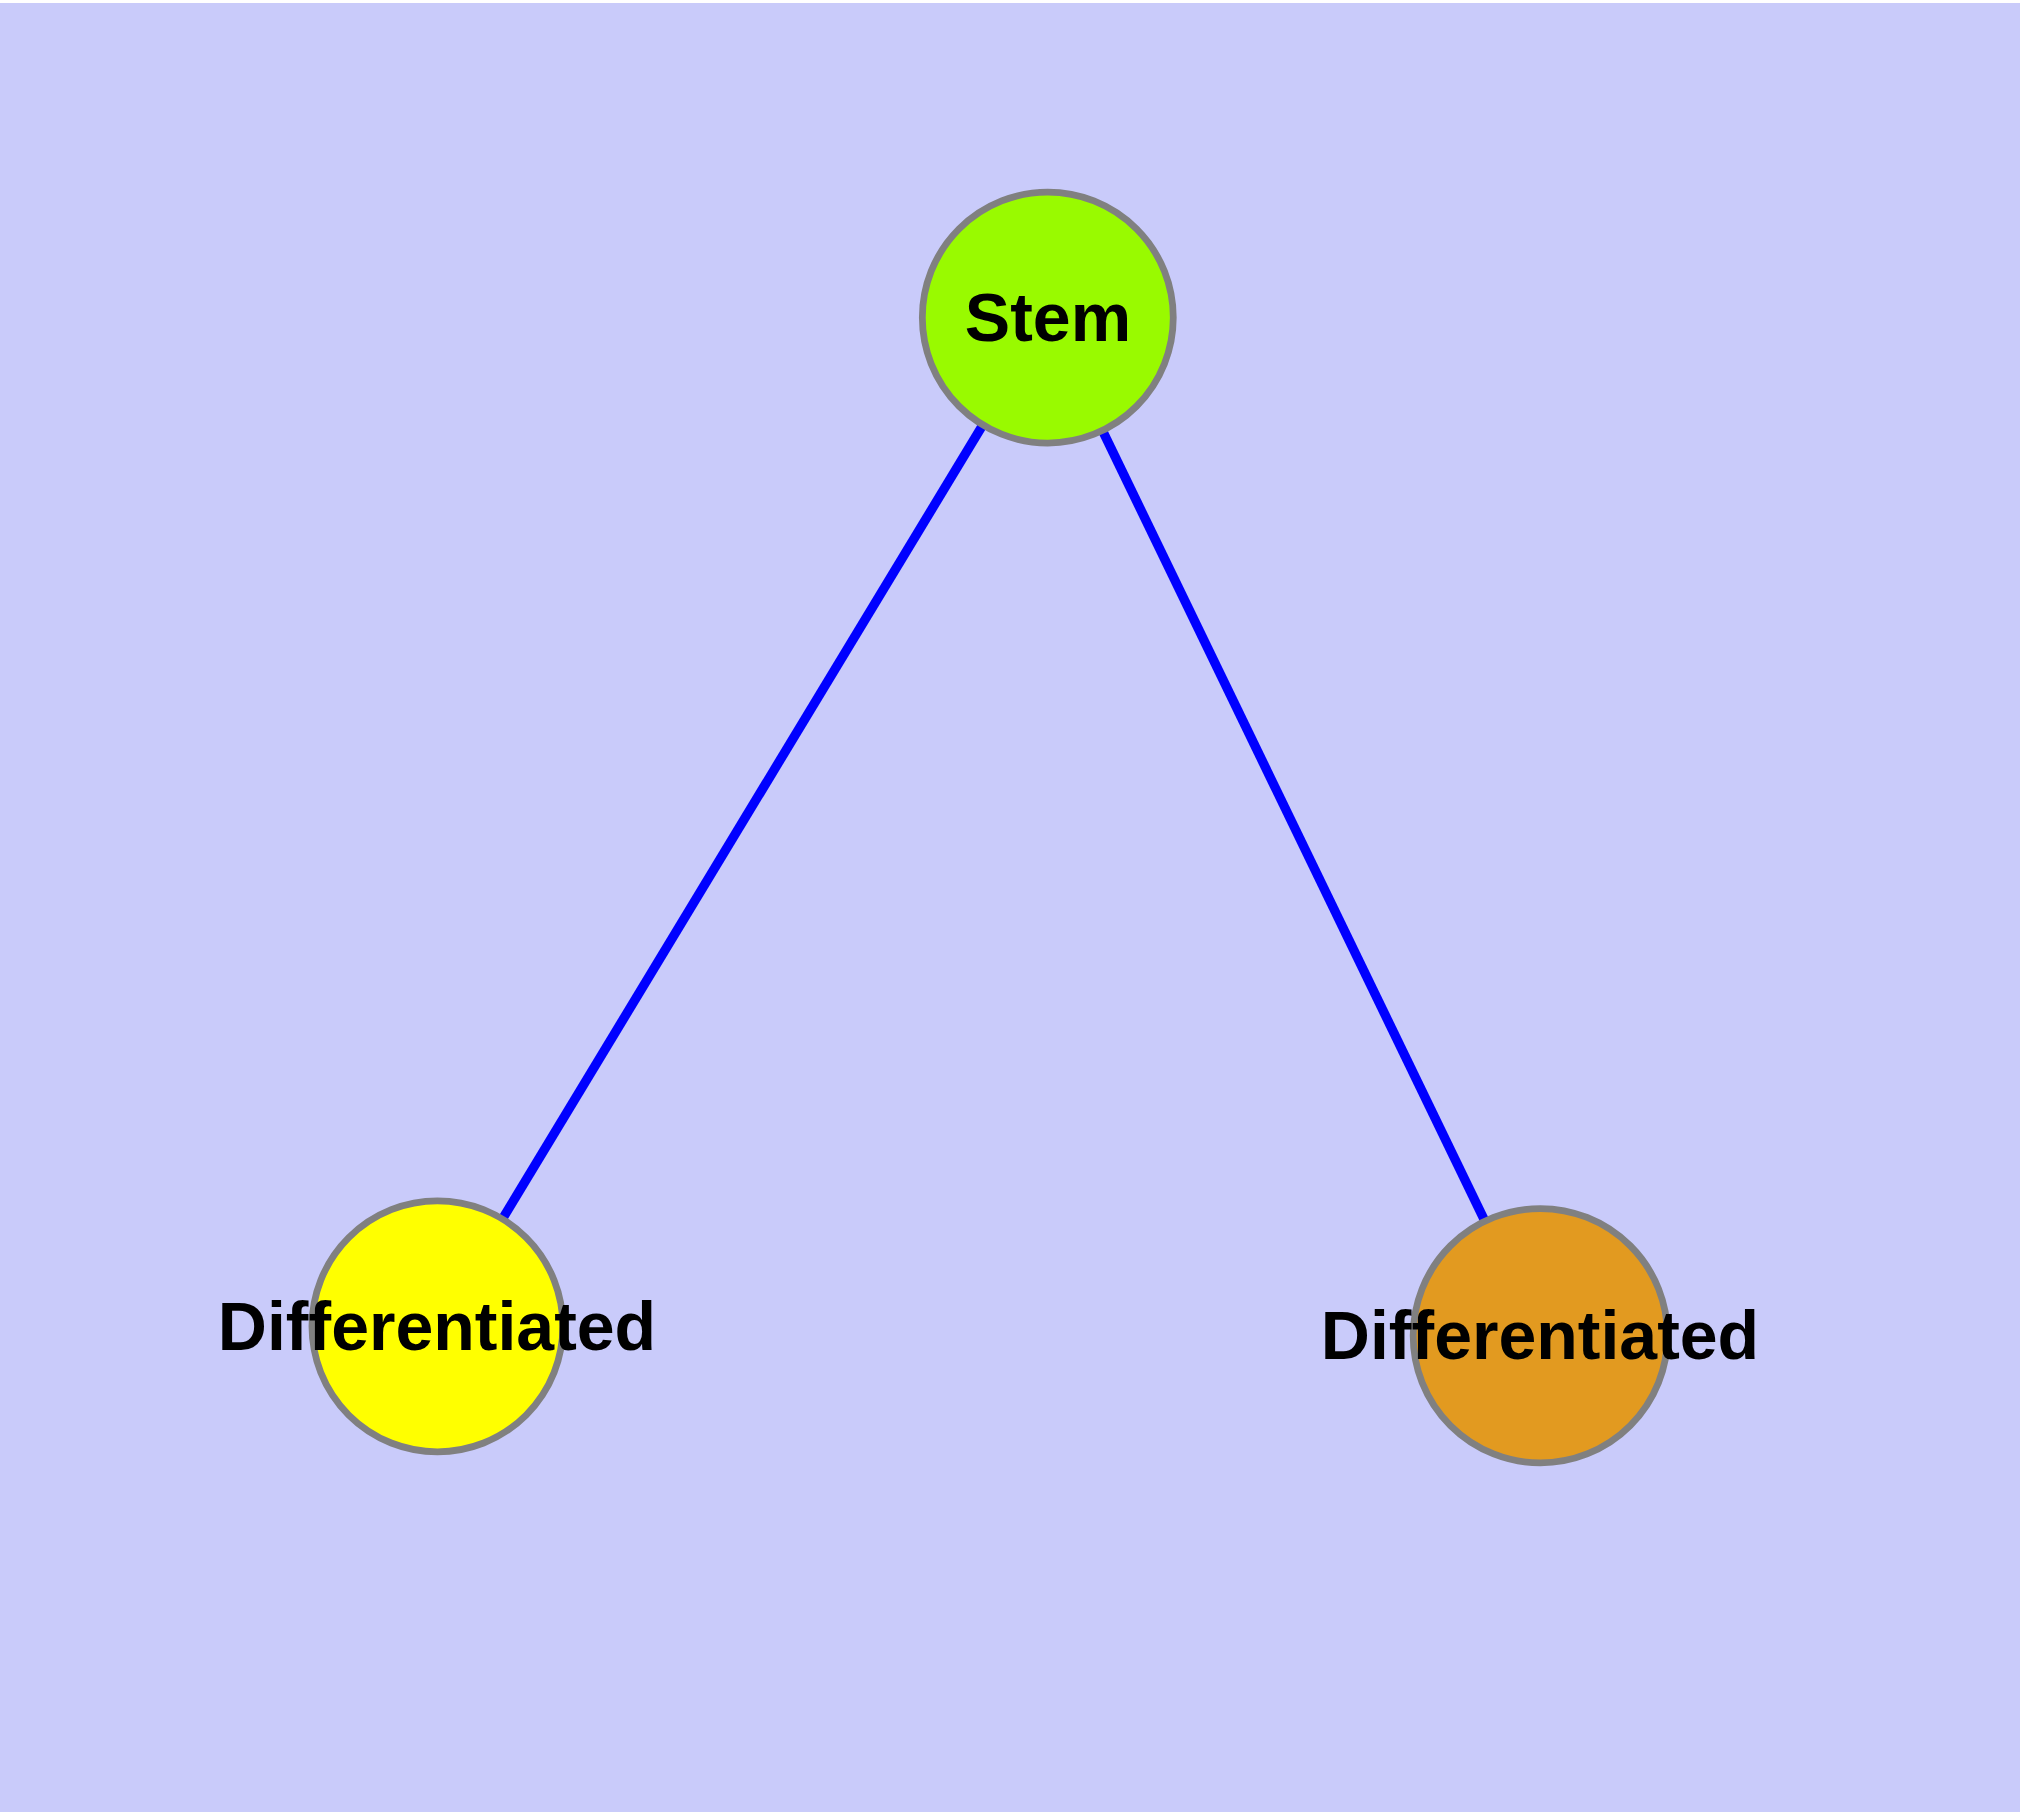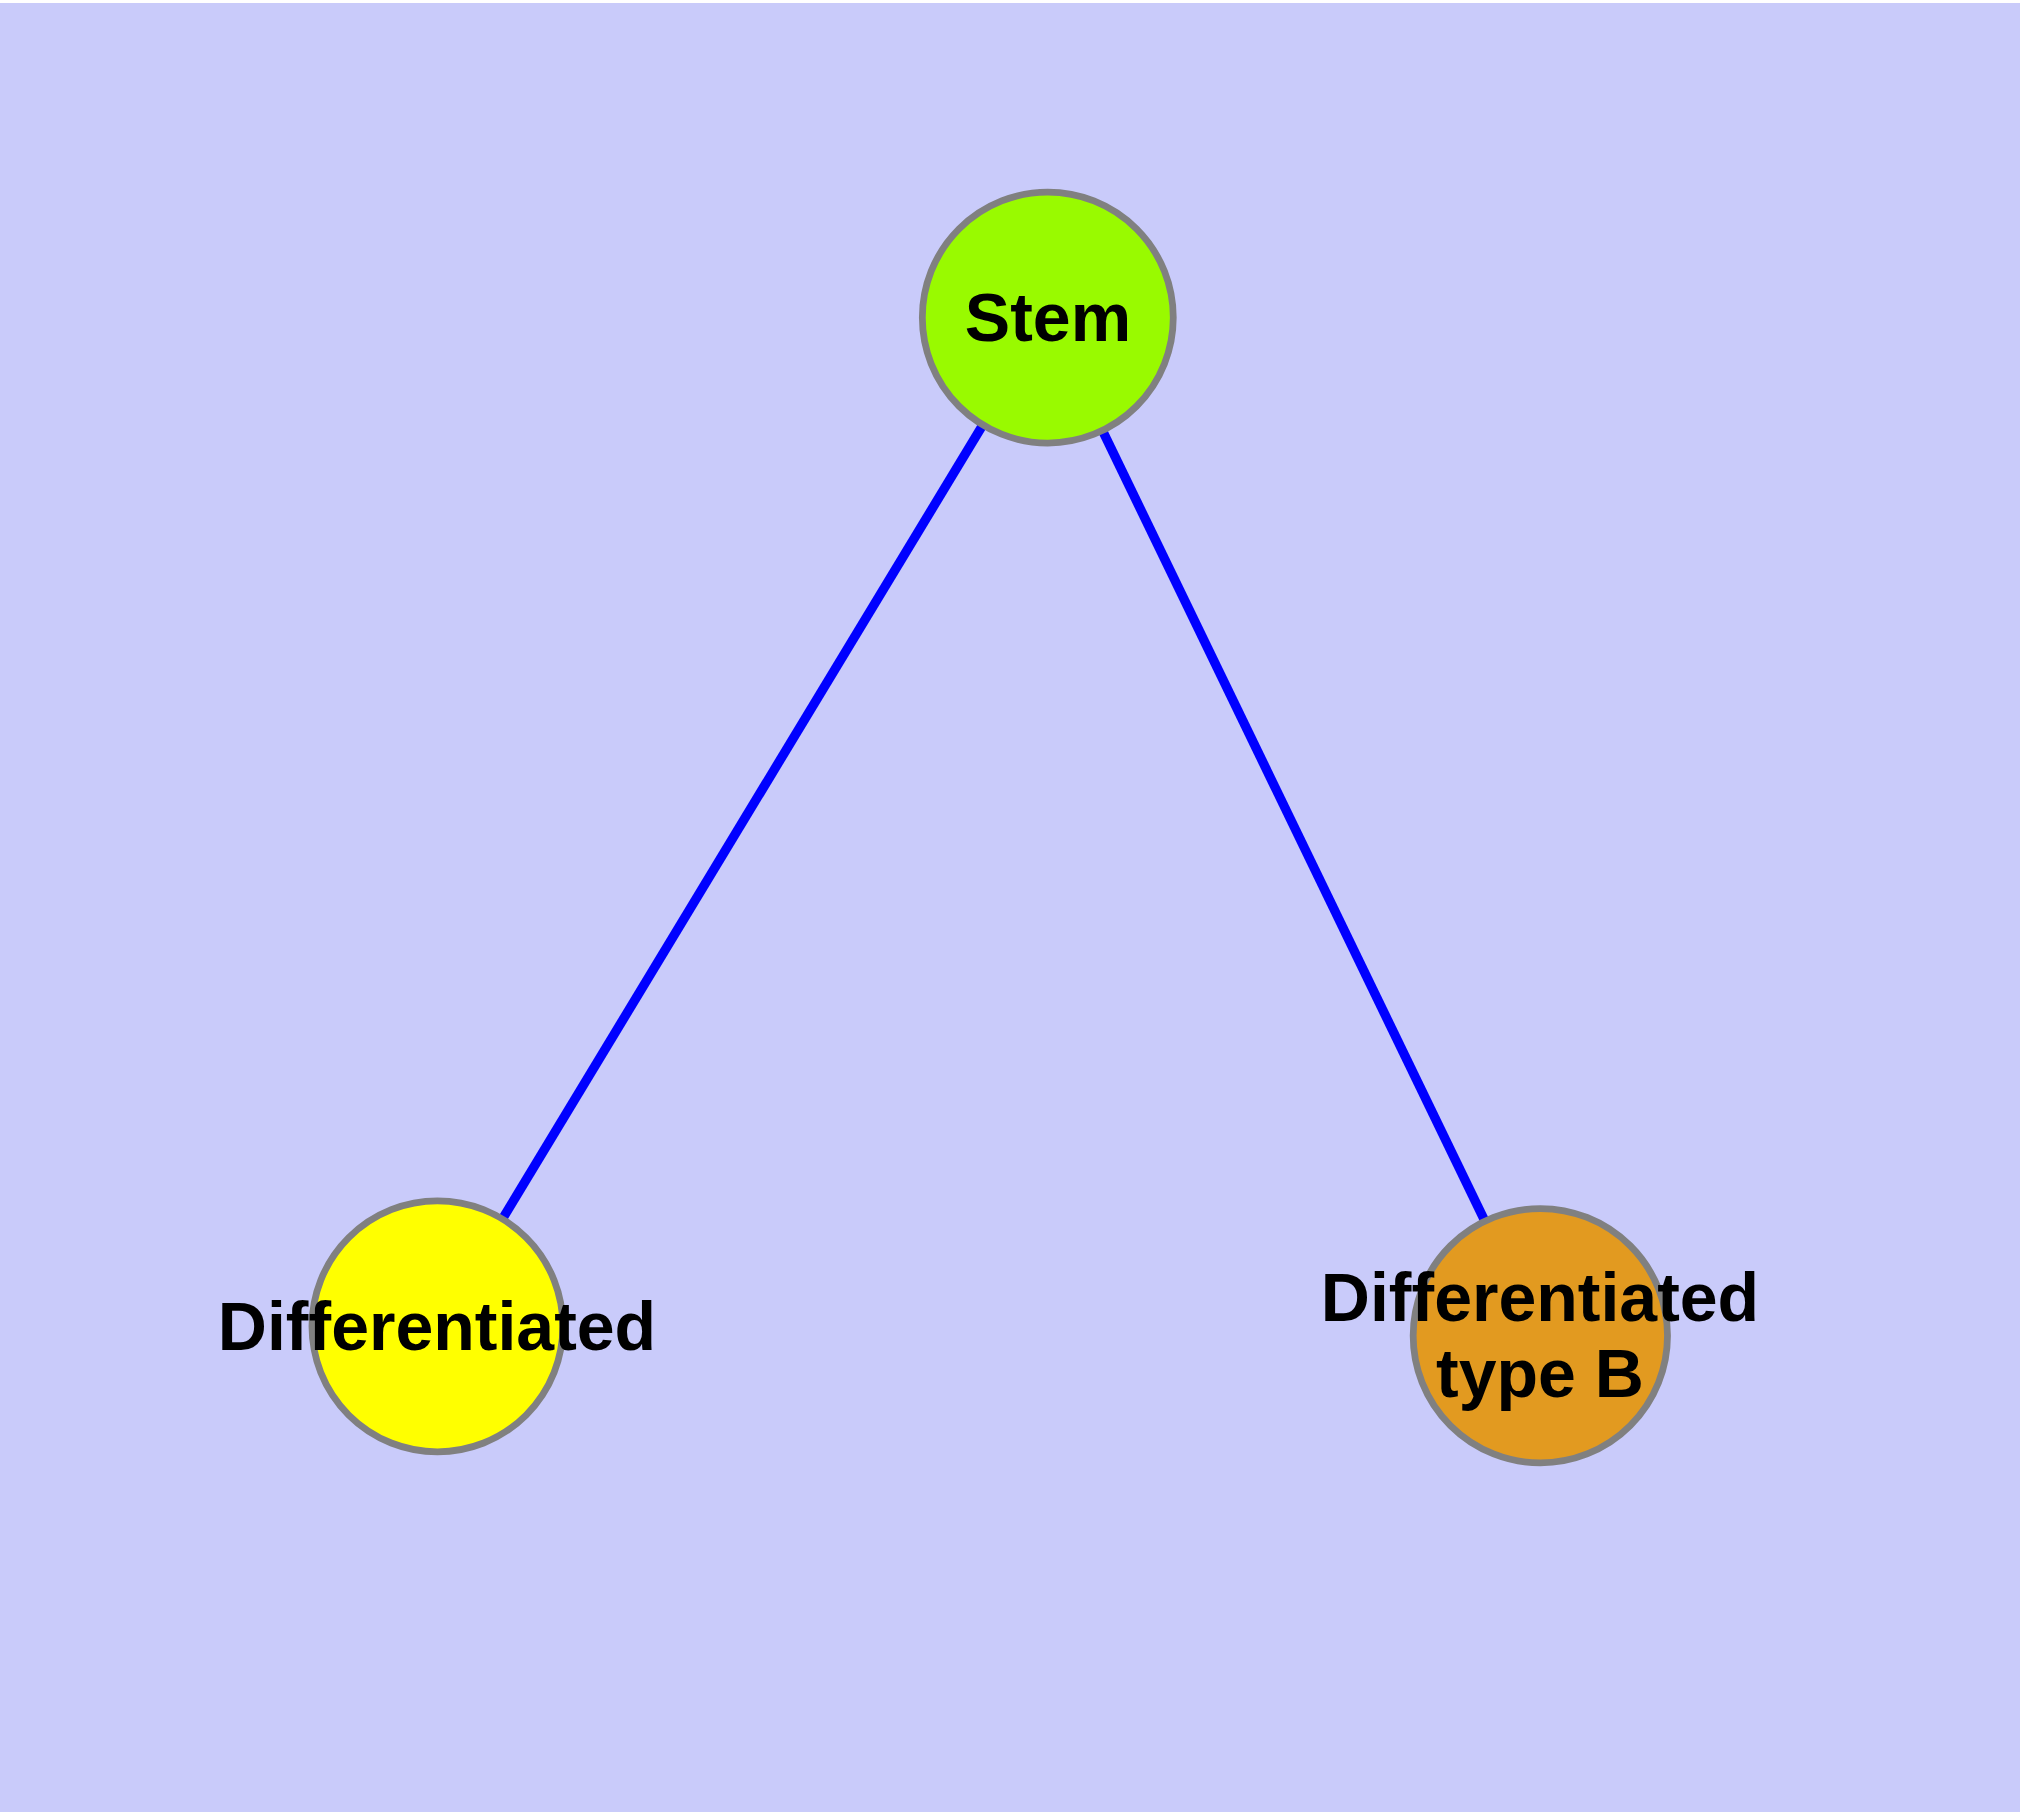--- a/index.html
+++ b/index.html
@@ -60,17 +60,16 @@
   <div class="node-label" style="left: 1048px; top: 314px; color: rgb(0, 0, 0);">
     <span class="label-line">Stem</span>
   </div>
 
   <div class="node-label" style="left: 437px; top: 1323px; color: rgb(0, 0, 0);">
     <span class="label-line">Differentiated</span>
   </div>
 
   <div class="node-label" style="left: 1540px; top: 1332px; color: rgb(0, 0, 0);">
     <span class="label-line">Differentiated</span>
-    <span class="label-line">type B</span>
   </div>
 
 </div>
 
 
 </body></html>

